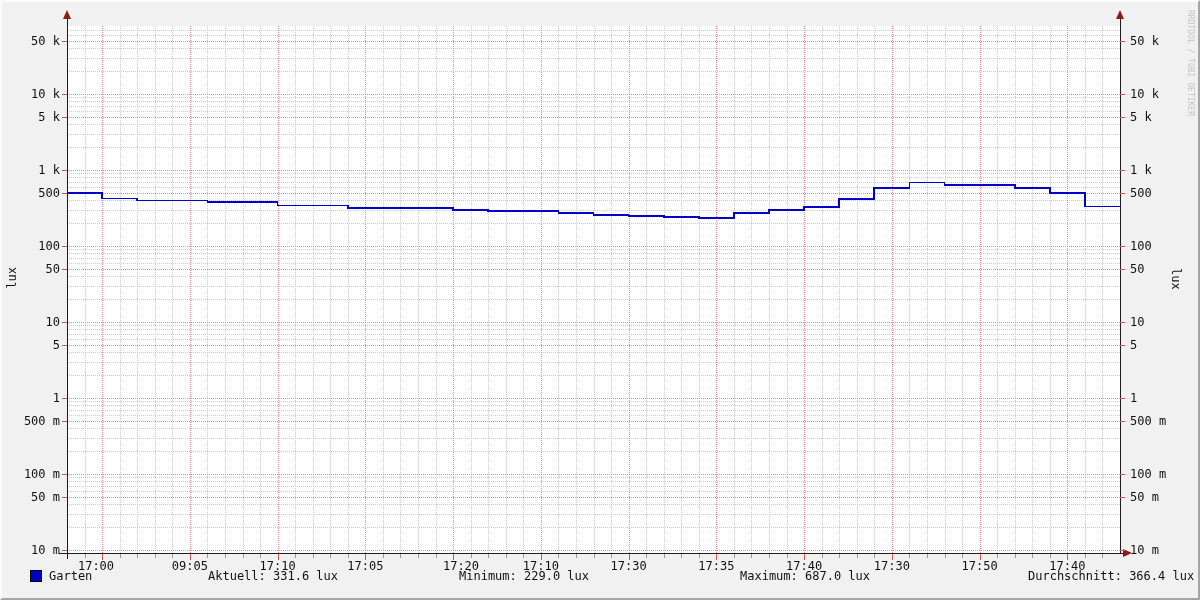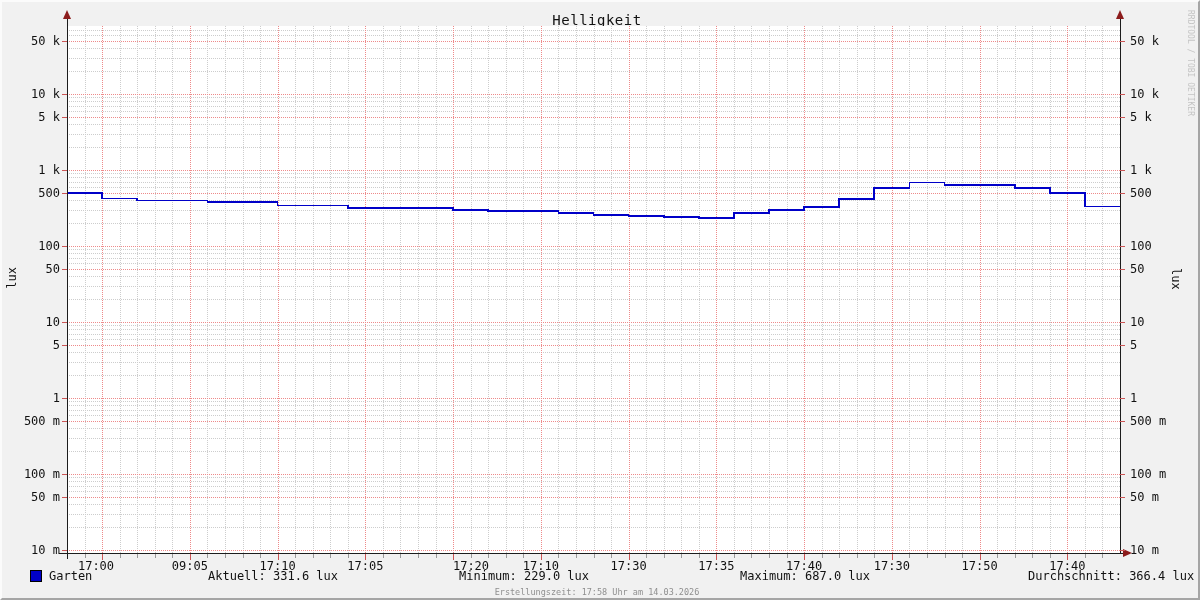--- a/index.html
+++ b/index.html
@@ -31,21 +31,20 @@
   .swatch{position:absolute;left:28px;top:1px;width:12px;height:12px;border:1px solid #000;}
   .series-name{position:absolute;left:47px;top:0;}
   .stat{position:absolute;top:0;white-space:pre;}
   .footer{position:absolute;top:585px;left:0;width:1190px;text-align:center;font-size:8.5px;color:#8f8f8f;}
   svg#series{position:absolute;left:0;top:0;}
 </style>
 </head>
 <body>
 
 <div id="graph">
-  <div class="title">Helligkeit</div>
   <div class="watermark">RRDTOOL / TOBI OETIKER</div>
 
   <div class="canvas"></div>
   <div id="grid-minor">
       <div class="hgrid" style="top: 525.122px; border-top-color: rgb(205, 205, 205);"></div>
       <div class="hgrid" style="top: 511.739px; border-top-color: rgb(205, 205, 205);"></div>
       <div class="hgrid" style="top: 502.243px; border-top-color: rgb(205, 205, 205);"></div>
       <div class="hgrid" style="top: 488.861px; border-top-color: rgb(205, 205, 205);"></div>
       <div class="hgrid" style="top: 483.773px; border-top-color: rgb(205, 205, 205);"></div>
       <div class="hgrid" style="top: 479.365px; border-top-color: rgb(205, 205, 205);"></div>
@@ -298,33 +297,32 @@
       <div class="ylab right" style="top: 411.878px;">500 m</div>
       <div class="ylab right" style="top: 465px;">100 m</div>
       <div class="ylab right" style="top: 487.878px;">50 m</div>
       <div class="ylab right" style="top: 541px;">10 m</div>
     </div>
   <div id="xlabels">
       <div class="xlab" style="left: 62px;">17:00</div>
       <div class="xlab" style="left: 155.85px;">09:05</div>
       <div class="xlab" style="left: 243.6px;">17:10</div>
       <div class="xlab" style="left: 331.35px;">17:05</div>
-      <div class="xlab" style="left: 437px;">17:20</div>
+      <div class="xlab" style="left: 427px;">17:20</div>
       <div class="xlab" style="left: 506.85px;">17:10</div>
       <div class="xlab" style="left: 594.6px;">17:30</div>
       <div class="xlab" style="left: 682.35px;">17:35</div>
       <div class="xlab" style="left: 770.1px;">17:40</div>
       <div class="xlab" style="left: 857.85px;">17:30</div>
       <div class="xlab" style="left: 945.6px;">17:50</div>
       <div class="xlab" style="left: 1033.35px;">17:40</div>
     </div>
 
   <div class="unit left">lux</div>
   <div class="unit right">lux</div>
 
   <div class="legend-row">
     <span class="swatch" style="background: rgb(0, 0, 200);"></span>
     <span class="series-name">Garten</span>
     <span id="stats"><span class="stat" style="left: 206px;">Aktuell: 331.6 lux</span><span class="stat" style="left: 457px;">Minimum: 229.0 lux</span><span class="stat" style="left: 738px;">Maximum: 687.0 lux</span><span class="stat" style="left: 1026px;">Durchschnitt: 366.4 lux</span></span>
   </div>
 
-  <div class="footer">Erstellungszeit: 17:58 Uhr am 14.03.2026</div>
 </div>
 
 </body></html>

